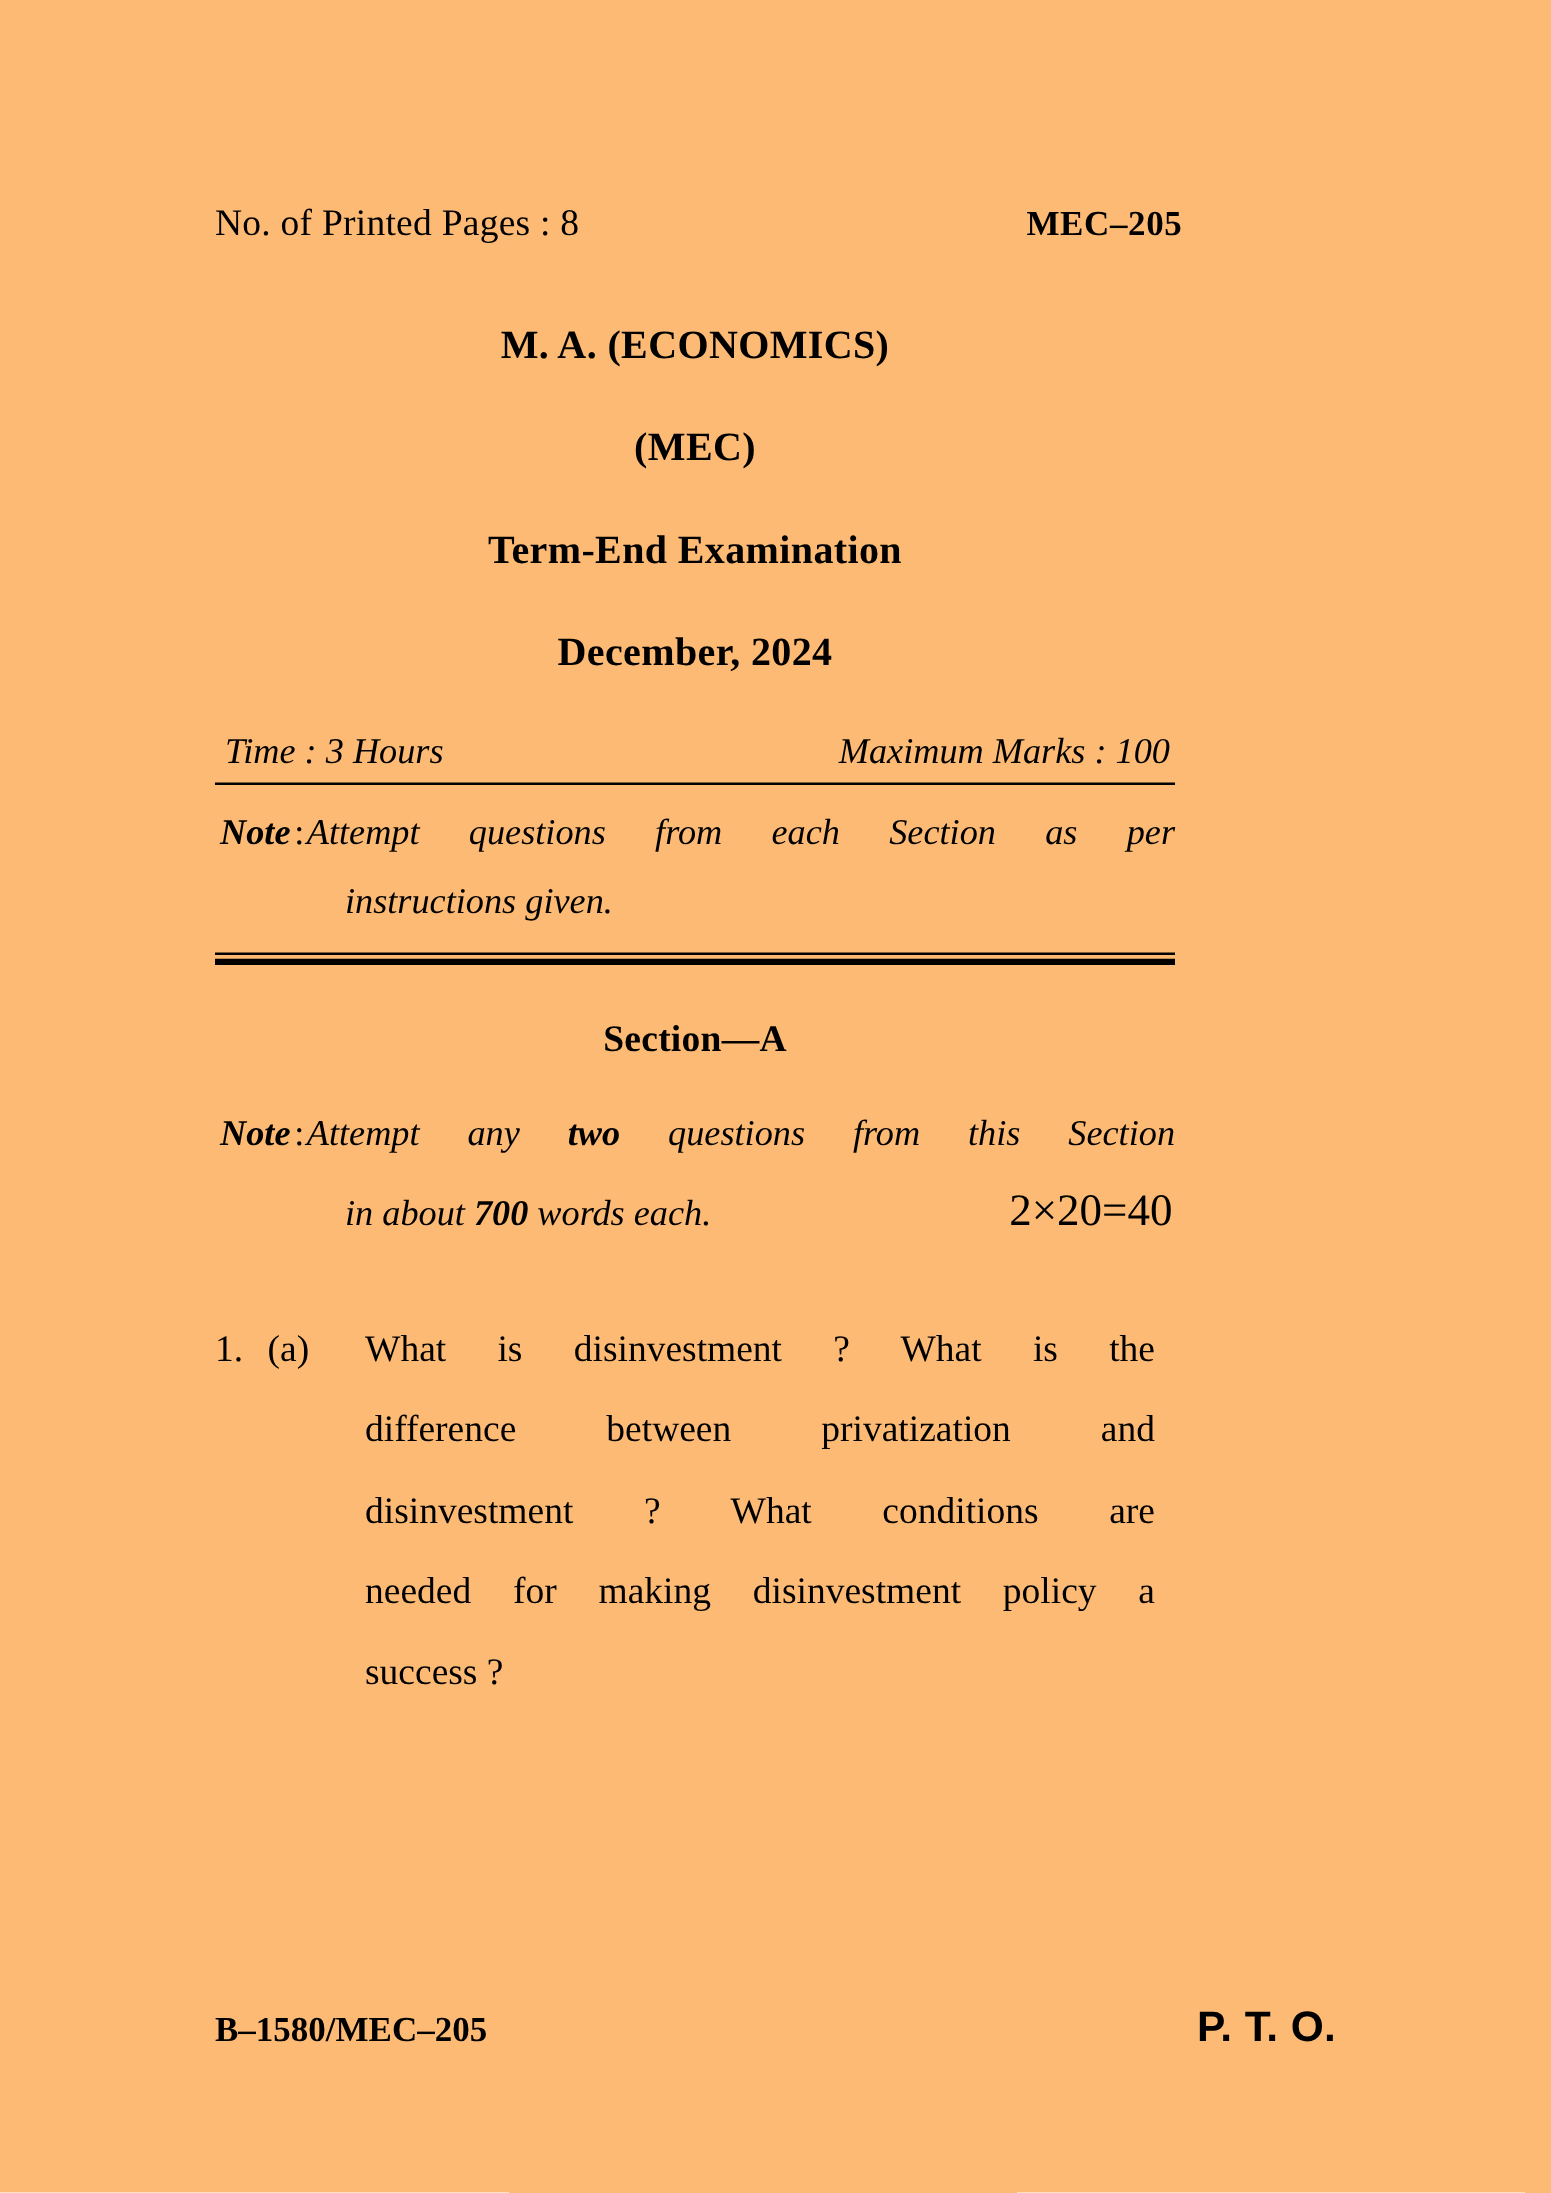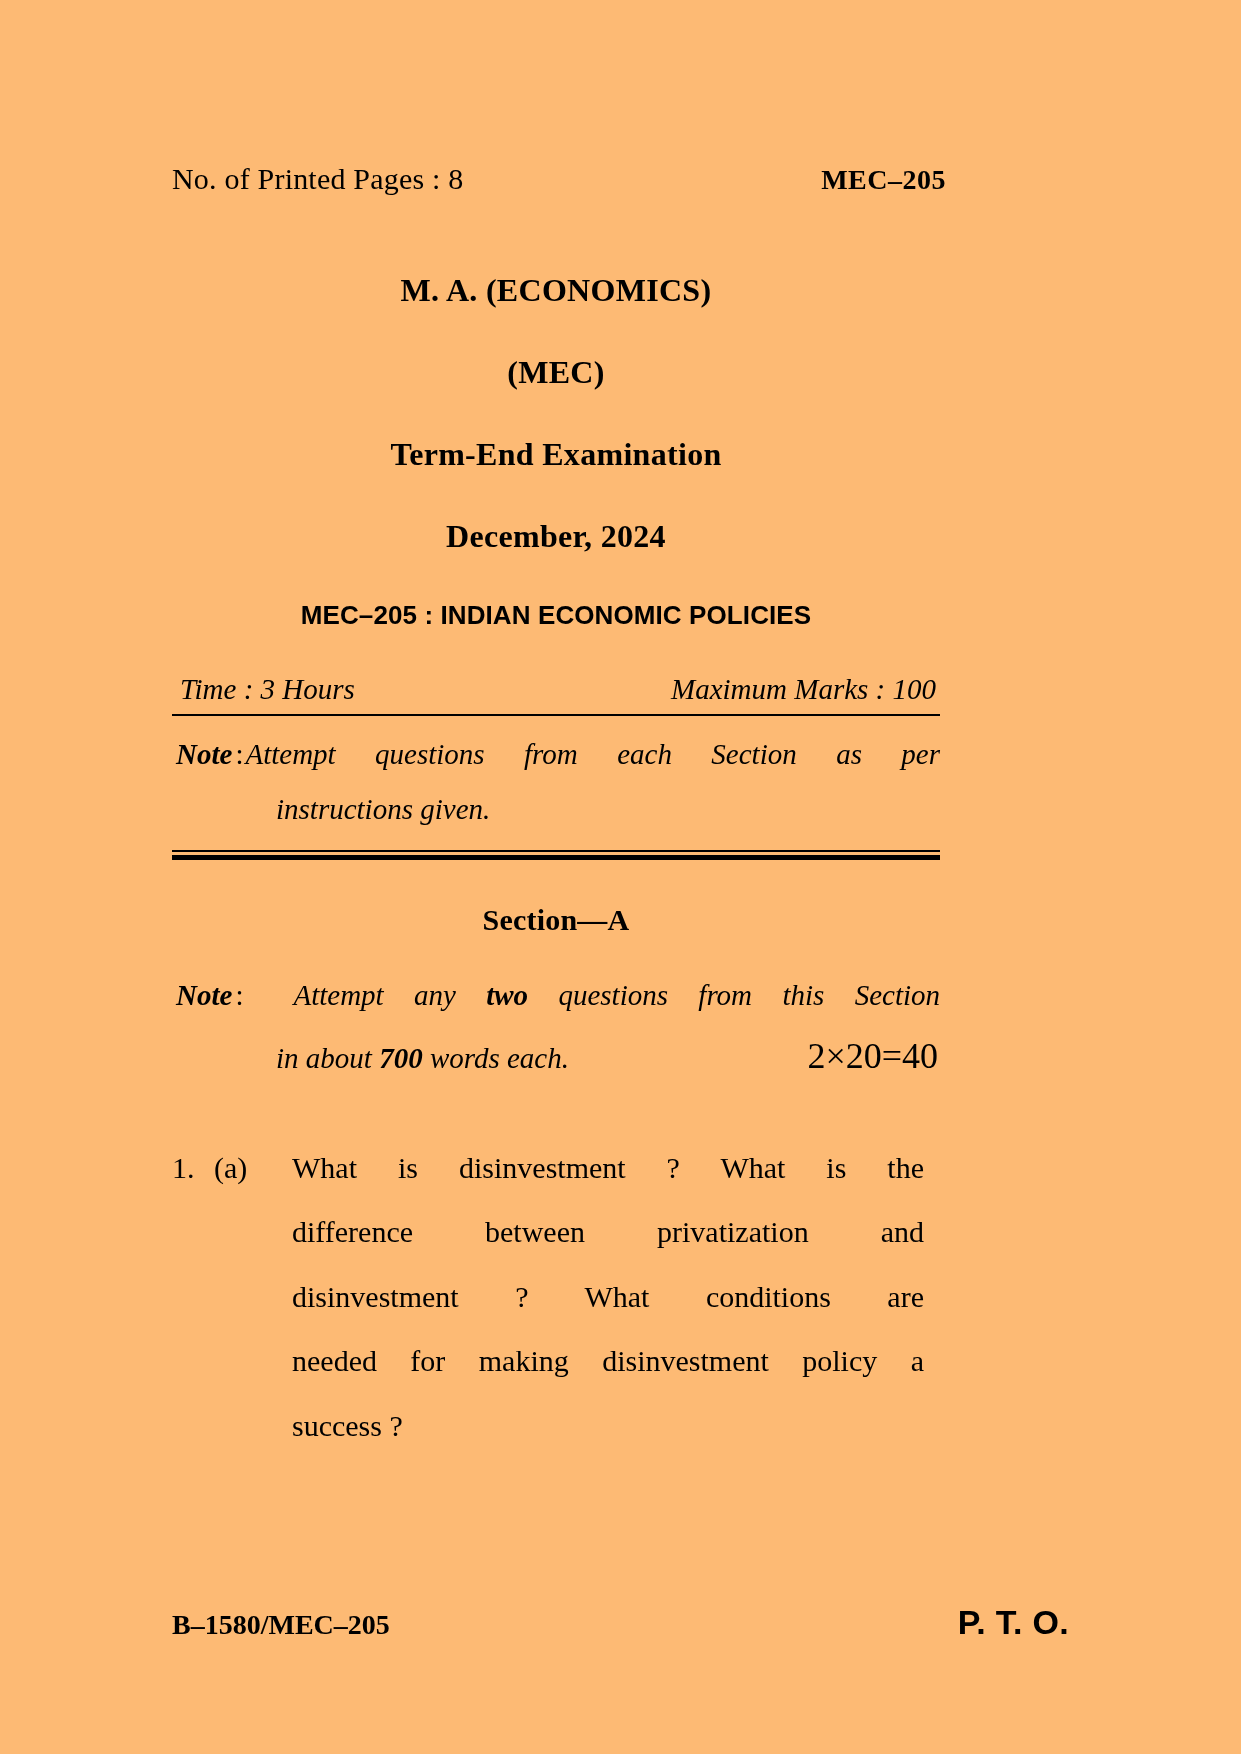--- a/index.html
+++ b/index.html
@@ -43,21 +43,21 @@
     font-size: 28px;
     font-weight: bold;
     letter-spacing: 0.5px;
     white-space: nowrap;
     margin-right: -6px;
   }
 
   
   .title-block {
     text-align: center;
-    margin-top: 64px;
+    margin-top: 49px;
   }
   .title-line {
     font-size: 32px;
     font-weight: bold;
     letter-spacing: 0.3px;
     margin-bottom: 45px;
     white-space: nowrap;
   }
   .subject-line {
     font-family: "Liberation Sans", "DejaVu Sans", sans-serif;
@@ -144,21 +144,20 @@
   }
   .section-note {
     margin-top: 38px;
     font-style: italic;
     font-size: 29px;
     line-height: 1.42;
   }
   .section-note .note-body {
     text-align: justify;
     text-align-last: justify;
-    margin-left: 48px;
   }
   .section-note-cont {
     display: flex;
     justify-content: space-between;
     align-items: baseline;
     padding-left: 104px;
     margin-top: 14px;
   }
   .section-note-cont .marks {
     font-style: normal;
@@ -228,21 +227,20 @@
     <div class="header-row">
       <div class="printed-pages">No. of Printed Pages : 8</div>
       <div class="paper-code">MEC–205</div>
     </div>
 
     <div class="title-block">
       <div class="title-line">M. A. (ECONOMICS)</div>
       <div class="title-line">(MEC)</div>
       <div class="title-line">Term-End Examination</div>
       <div class="title-line">December, 2024</div>
-      <div class="subject-line">MEC–205 : INDIAN ECONOMIC POLICIES</div>
     </div>
 
     <div class="timemarks">
       <div class="left">Time : 3 Hours</div>
       <div class="right">Maximum Marks : 100</div>
     </div>
     <hr class="rule-single">
 
     <div class="note-block">
       <div class="note-line">

